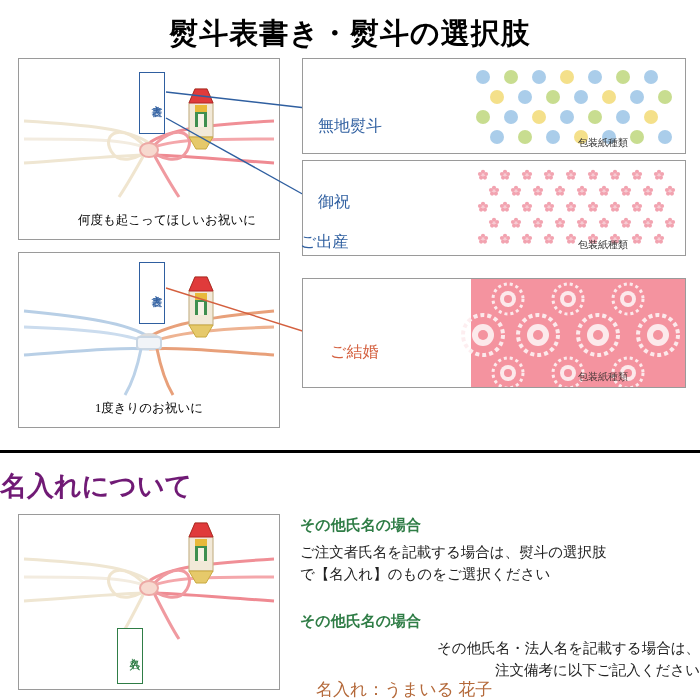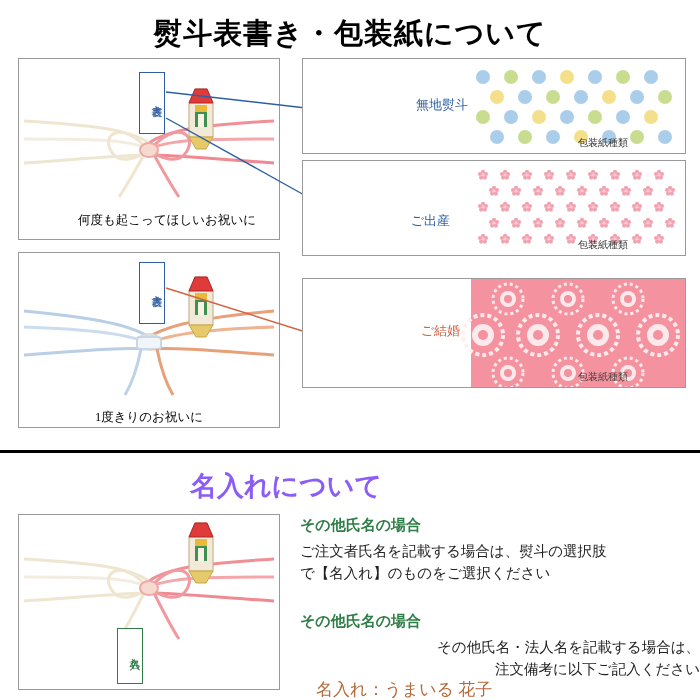--- a/index.html
+++ b/index.html
@@ -64,68 +64,69 @@
   
   .wrap-box {
     position:absolute;
     border:1px solid #9a9a9a;
     background:#fff;
     overflow:hidden;
   }
   .wrap-text {
     position:absolute;
     font-family:"Liberation Serif", serif;
-    font-size:13px;
-    text-align:right;
+    font-size:16px;
+    text-align:left;
+    margin-top:20px;
   }
   .wrap-kind {
     position:absolute;
     font-size:10px;
     color:#333;
     font-family:"Liberation Serif", serif;
   }
 
   
   .sec2-title {
     position:absolute; left:0; top:468px; width:572px;
-    text-align:center;
+    text-align:left;
     font-family:"Liberation Serif", serif;
     font-weight:bold;
     font-size:27px;
-    color:#8b5cf6;
+    color:#701a75;
   }
   .na-head {
     position:absolute;
     font-family:"Liberation Serif", serif;
     font-size:15px;
     color:#2f7d46;
     font-weight:bold;
   }
   .na-body {
     position:absolute;
-    font-family:Liberation Mono, monospace;
+    font-family:Liberation Serif, serif;
     font-size:14.5px;
     color:#222;
     line-height:1.5;
   }
   .na-sample {
     position:absolute;
     font-family:"Liberation Serif", serif;
     font-size:17px;
     color:#b4693a;
   }
 
   svg { display:block; }
 </style>
 </head>
 <body>
 
 <div class="page">
 
-  <div class="sec1-title">熨斗表書き・包装紙について</div>
+  <div class="sec1-title">熨斗表書き・熨斗の選択肢</div>
 
   <div class="noshi-label" style="left:22px; top:72px;">蝶結び</div>
 
   <div class="noshi-card" style="left:18px; top:58px; width:262px; height:182px;">
     <svg width="260" height="180" viewBox="0 0 260 180">
       <rect x="0" y="0" width="260" height="180" fill="#ffffff"></rect>
 
       <path d="M130 84 C 150 70, 185 66, 255 62" stroke="#f08f96" stroke-width="3" fill="none"></path>
       <path d="M130 90 C 152 80, 190 80, 255 80" stroke="#f4a7ab" stroke-width="3" fill="none"></path>
       <path d="M130 96 C 155 96, 195 100, 255 104" stroke="#ef8a92" stroke-width="3" fill="none"></path>
@@ -178,21 +179,21 @@
         <polygon points="176,24 188,24 194,38 194,72 170,72 170,38" fill="#f2e9d8" stroke="#c9b68e" stroke-width="1.2"></polygon>
         <polygon points="176,24 188,24 194,38 170,38" fill="#e03b3b" stroke="#b02727" stroke-width="1"></polygon>
         <rect x="176" y="40" width="12" height="22" fill="#3f8f4f"></rect>
         <rect x="176" y="40" width="12" height="7" fill="#e8b93a"></rect>
         <rect x="179" y="49" width="6" height="13" fill="#f7f2e5"></rect>
         <polygon points="170,72 194,72 187,84 177,84" fill="#e6c96a" stroke="#c9a93f" stroke-width="1"></polygon>
       </g>
     </svg>
   </div>
   <div class="omotegaki-box" style="left:139px; top:262px; width:26px; height:62px;">表書き</div>
-  <div class="noshi-caption" style="left:18px; top:409px; width:262px;">1度きりのお祝いに</div>
+  <div class="noshi-caption" style="left:18px; top:400px; width:262px;">1度きりのお祝いに</div>
 
   <svg style="position:absolute; left:0; top:0; width:700px; height:450px; pointer-events:none;">
 
     <path d="M166 92 L 306 108" stroke="#2f5fa0" stroke-width="1.4" fill="none"></path>
     <path d="M166 118 L 306 196" stroke="#2f5fa0" stroke-width="1.4" fill="none"></path>
 
     <path d="M166 288 L 312 334" stroke="#d4603f" stroke-width="1.4" fill="none"></path>
   </svg>
 
   <div class="wrap-box" style="left:302px; top:58px; width:384px; height:96px;">
@@ -288,20 +289,21 @@
           <use href="#flw" x="224" y="78"></use>
         <use href="#flw" x="246" y="78"></use>
           <use href="#flw" x="268" y="78"></use>
           <use href="#flw" x="290" y="78"></use>
         <use href="#flw" x="312" y="78"></use>
           <use href="#flw" x="334" y="78"></use>
           <use href="#flw" x="356" y="78"></use>
       </g>
     </svg>
   </div>
+  <div class="wrap-text" style="left:318px; top:172px; width:150px; color:#2f5fa0;">御祝</div>
   <div class="wrap-text" style="left:300px; top:212px; width:150px; color:#2f5fa0;">ご出産</div>
   <div class="wrap-kind" style="left:578px; top:238px;">包装紙種類</div>
 
   <div class="wrap-box" style="left:302px; top:278px; width:384px; height:110px;">
     <svg width="382" height="108" viewBox="0 0 382 108">
       <rect x="0" y="0" width="382" height="108" fill="#ffffff"></rect>
       <rect x="168" y="0" width="214" height="108" fill="#f4939f"></rect>
       <g fill="#fdeef0" opacity="0.95">
         <g>
           <circle cx="205" cy="20" r="15" fill="none" stroke="#fdeef0" stroke-width="3" stroke-dasharray="3 3"></circle>

